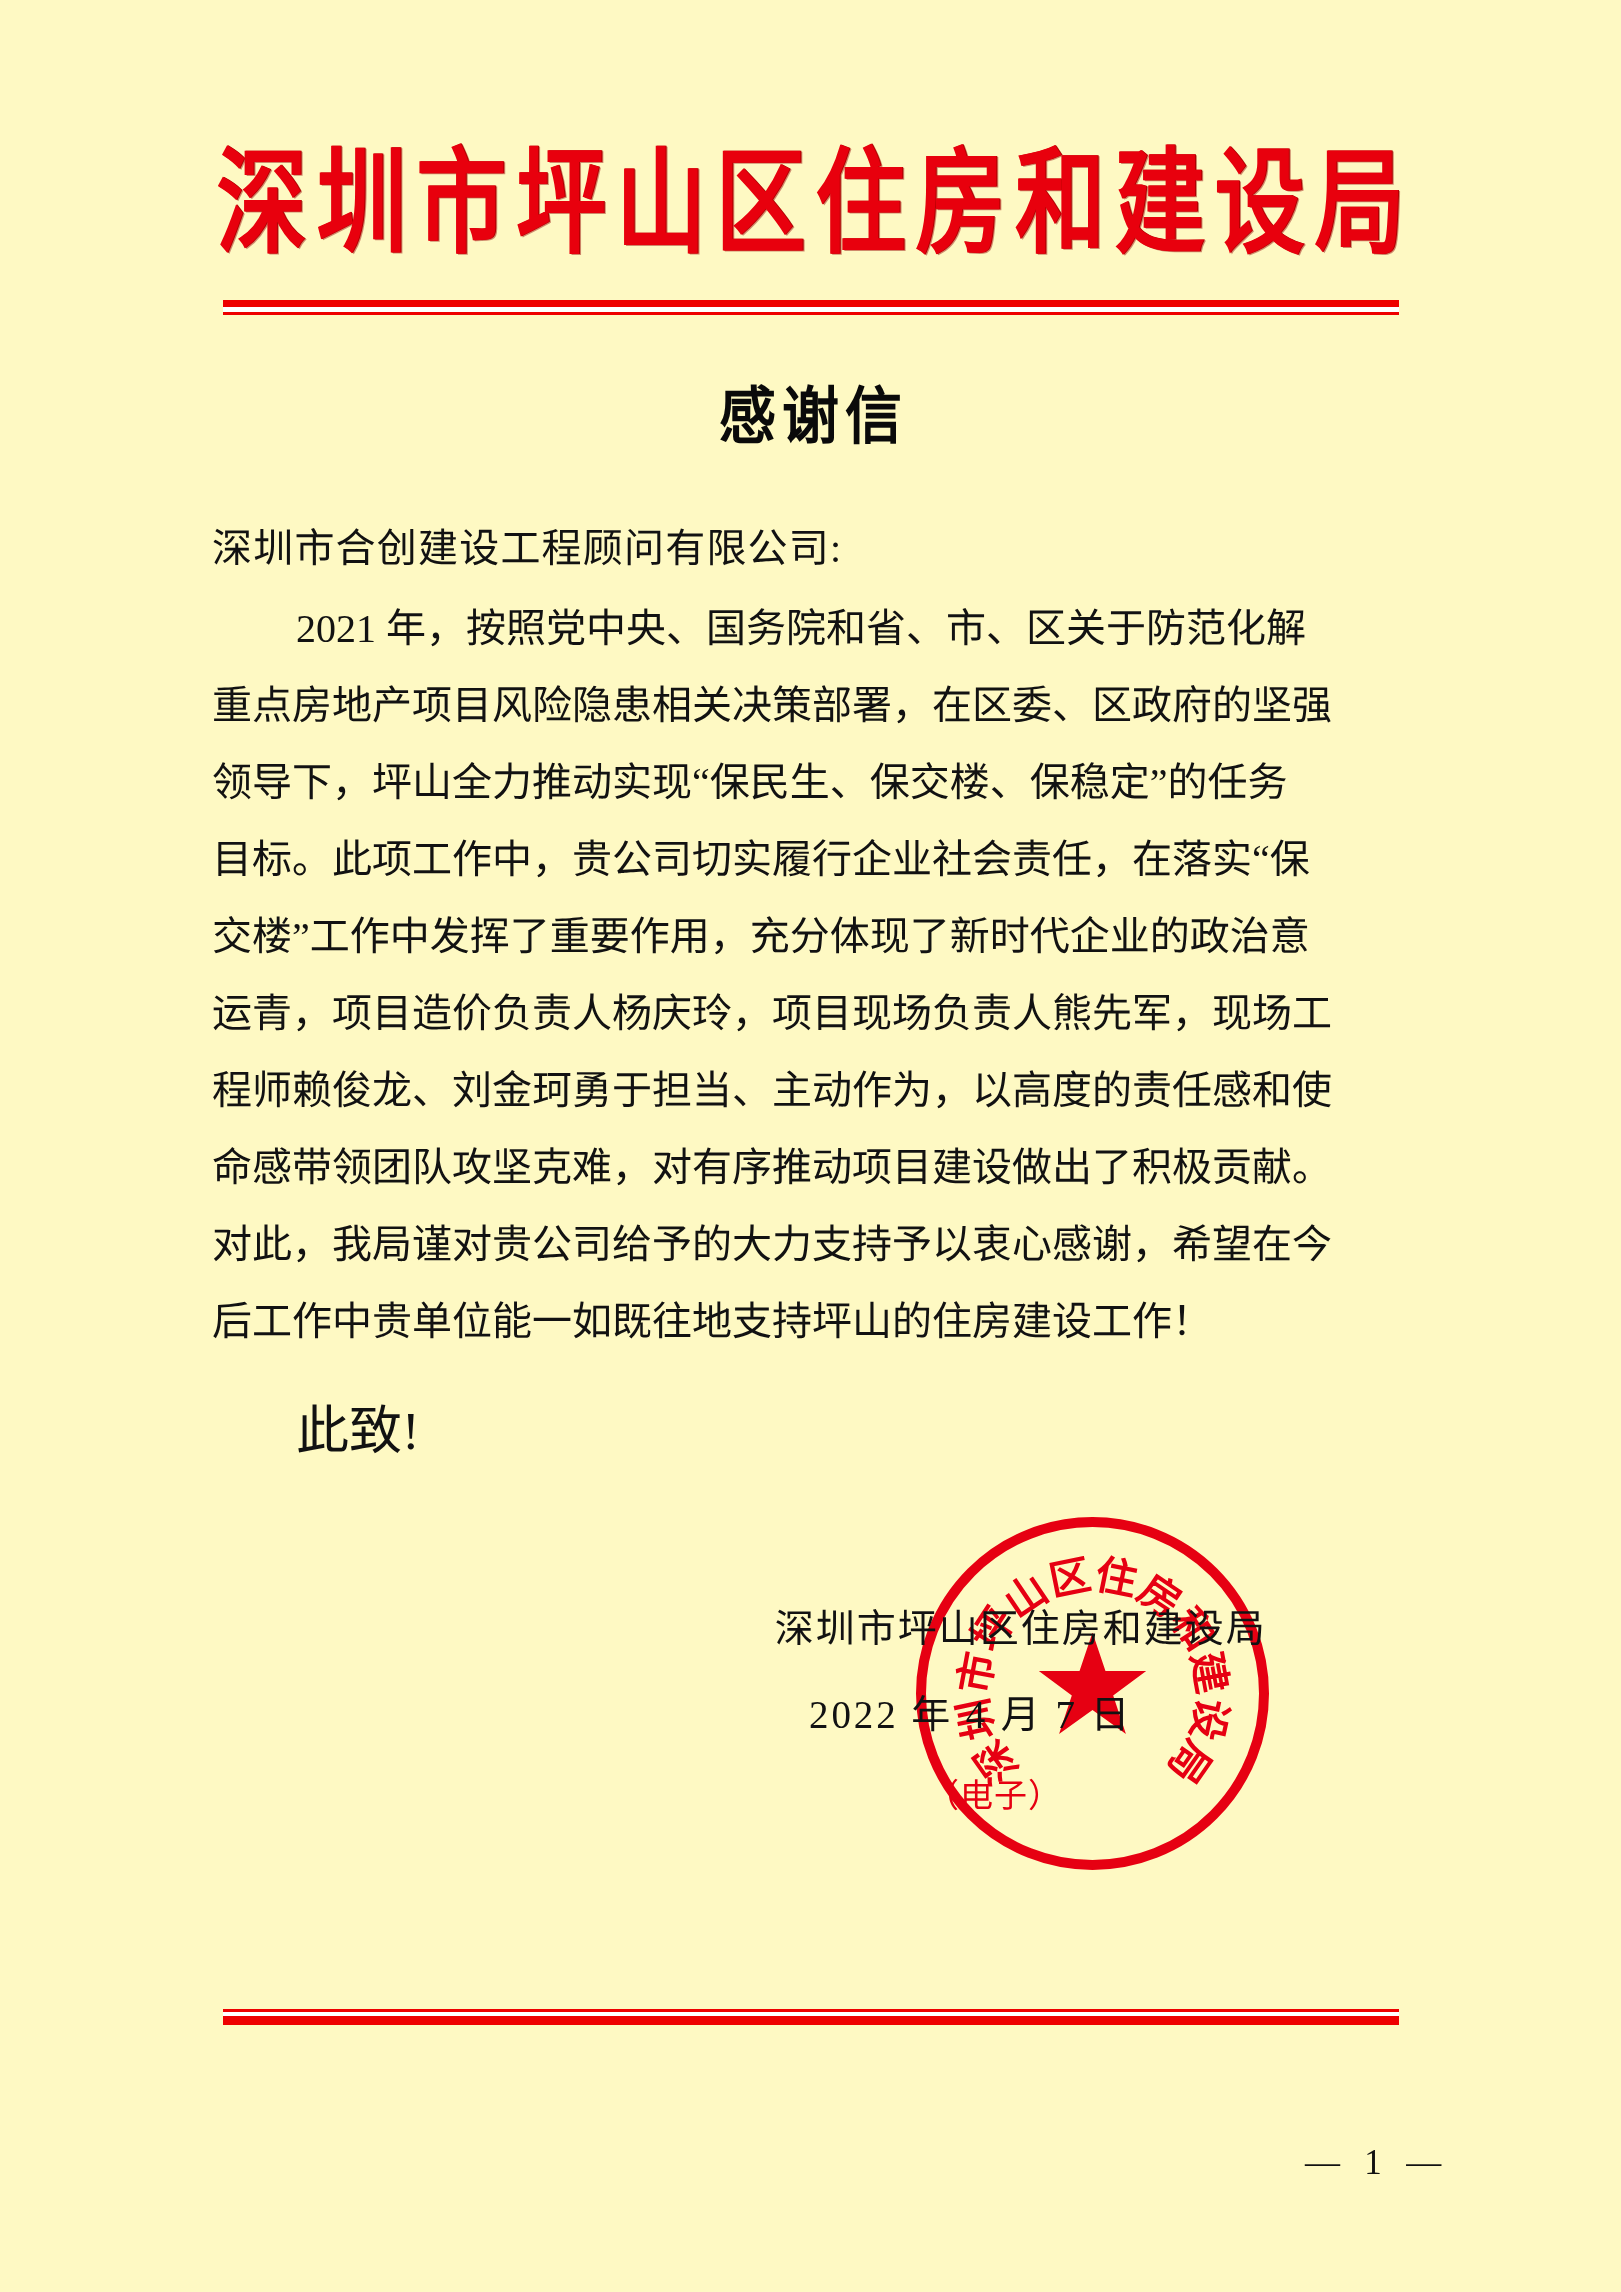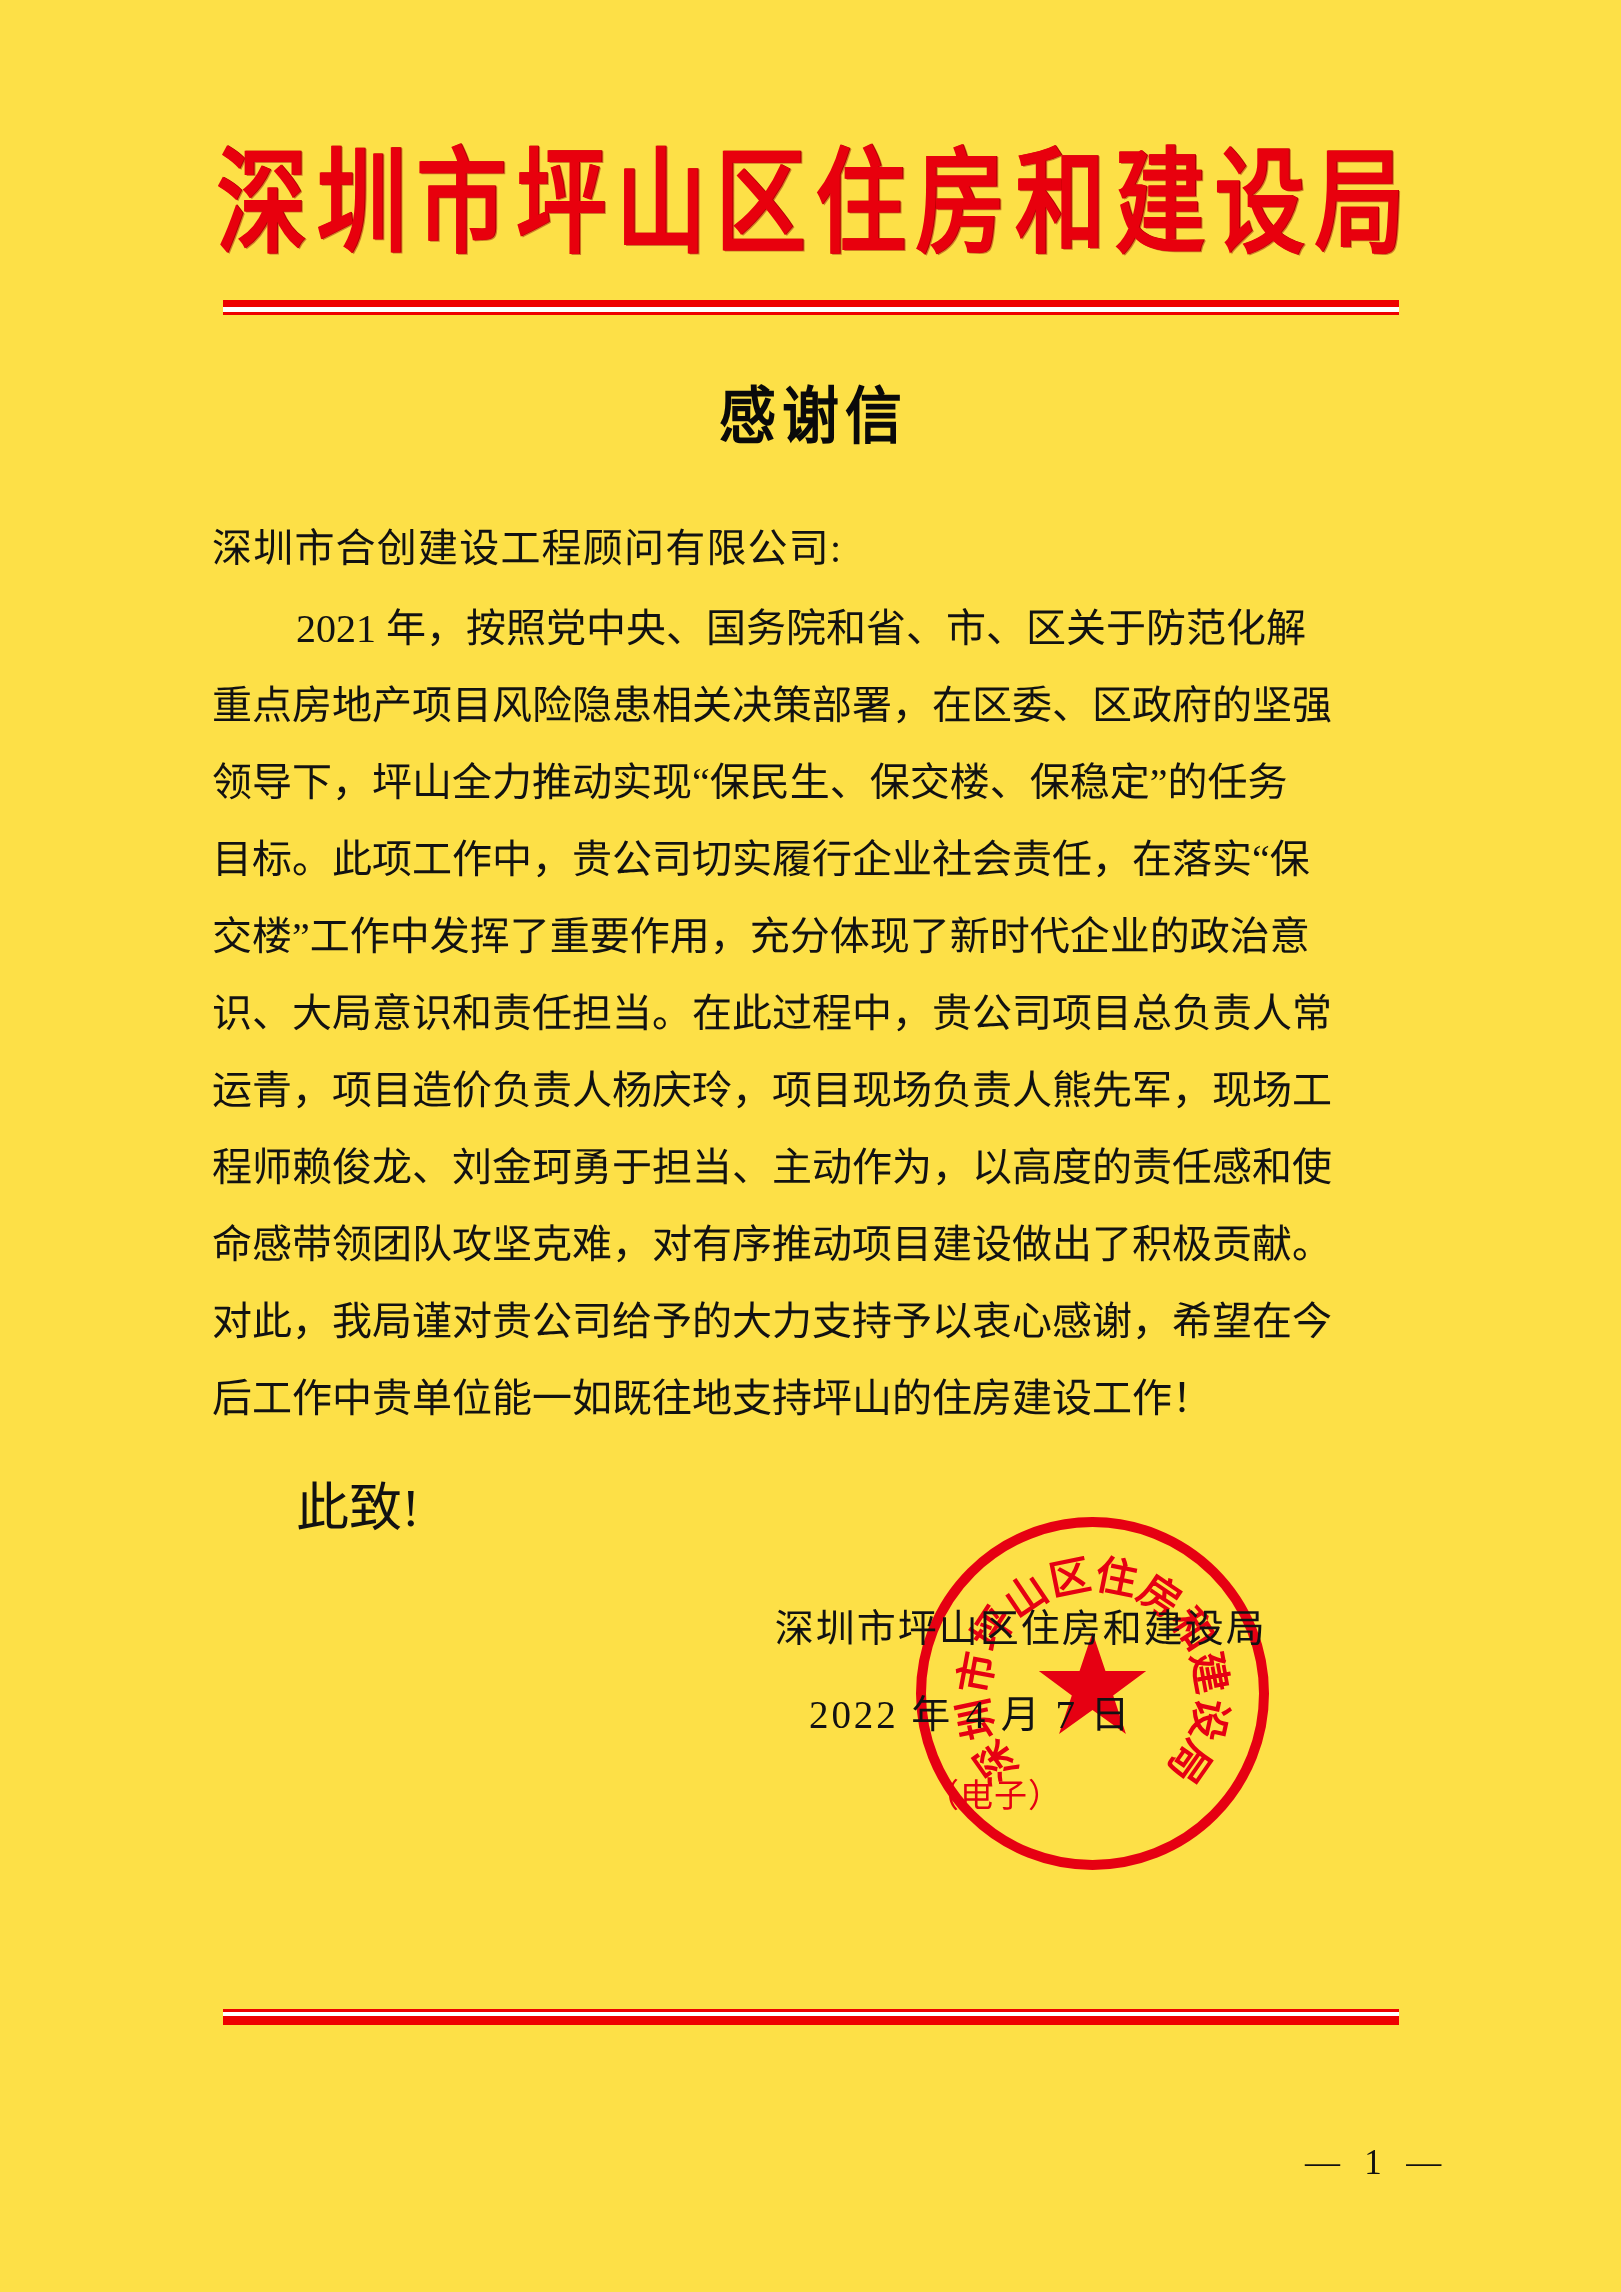--- a/index.html
+++ b/index.html
@@ -7,21 +7,21 @@
     margin: 0;
     padding: 0;
     background: #ffffff;
   }
 
   .page {
     position: relative;
     width: 1621px;
     height: 2293px;
     margin: 0 auto;
-    background: #fde047;
+    background: #fef9c3;
     overflow: hidden;
     font-family: "Liberation Serif", "DejaVu Serif", serif;
     box-sizing: border-box;
   }
 
   
   .letterhead {
     position: absolute;
     left: 0;
     top: 147px;
@@ -278,21 +278,20 @@
     <p class="para-line indent">2021 年，按照党中央、国务院和省、市、区关于防范化解</p>
 
     <p class="para-line">重点房地产项目风险隐患相关决策部署，在区委、区政府的坚强</p>
 
     <p class="para-line">领导下，坪山全力推动实现“保民生、保交楼、保稳定”的任务</p>
 
     <p class="para-line">目标。此项工作中，贵公司切实履行企业社会责任，在落实“保</p>
 
     <p class="para-line">交楼”工作中发挥了重要作用，充分体现了新时代企业的政治意</p>
 
-    <p class="para-line">识、大局意识和责任担当。在此过程中，贵公司项目总负责人常</p>
 
     <p class="para-line">运青，项目造价负责人杨庆玲，项目现场负责人熊先军，现场工</p>
 
     <p class="para-line">程师赖俊龙、刘金珂勇于担当、主动作为，以高度的责任感和使</p>
 
     <p class="para-line">命感带领团队攻坚克难，对有序推动项目建设做出了积极贡献。</p>
 
     <p class="para-line">对此，我局谨对贵公司给予的大力支持予以衷心感谢，希望在今</p>
 
     <p class="para-line">后工作中贵单位能一如既往地支持坪山的住房建设工作！</p>

